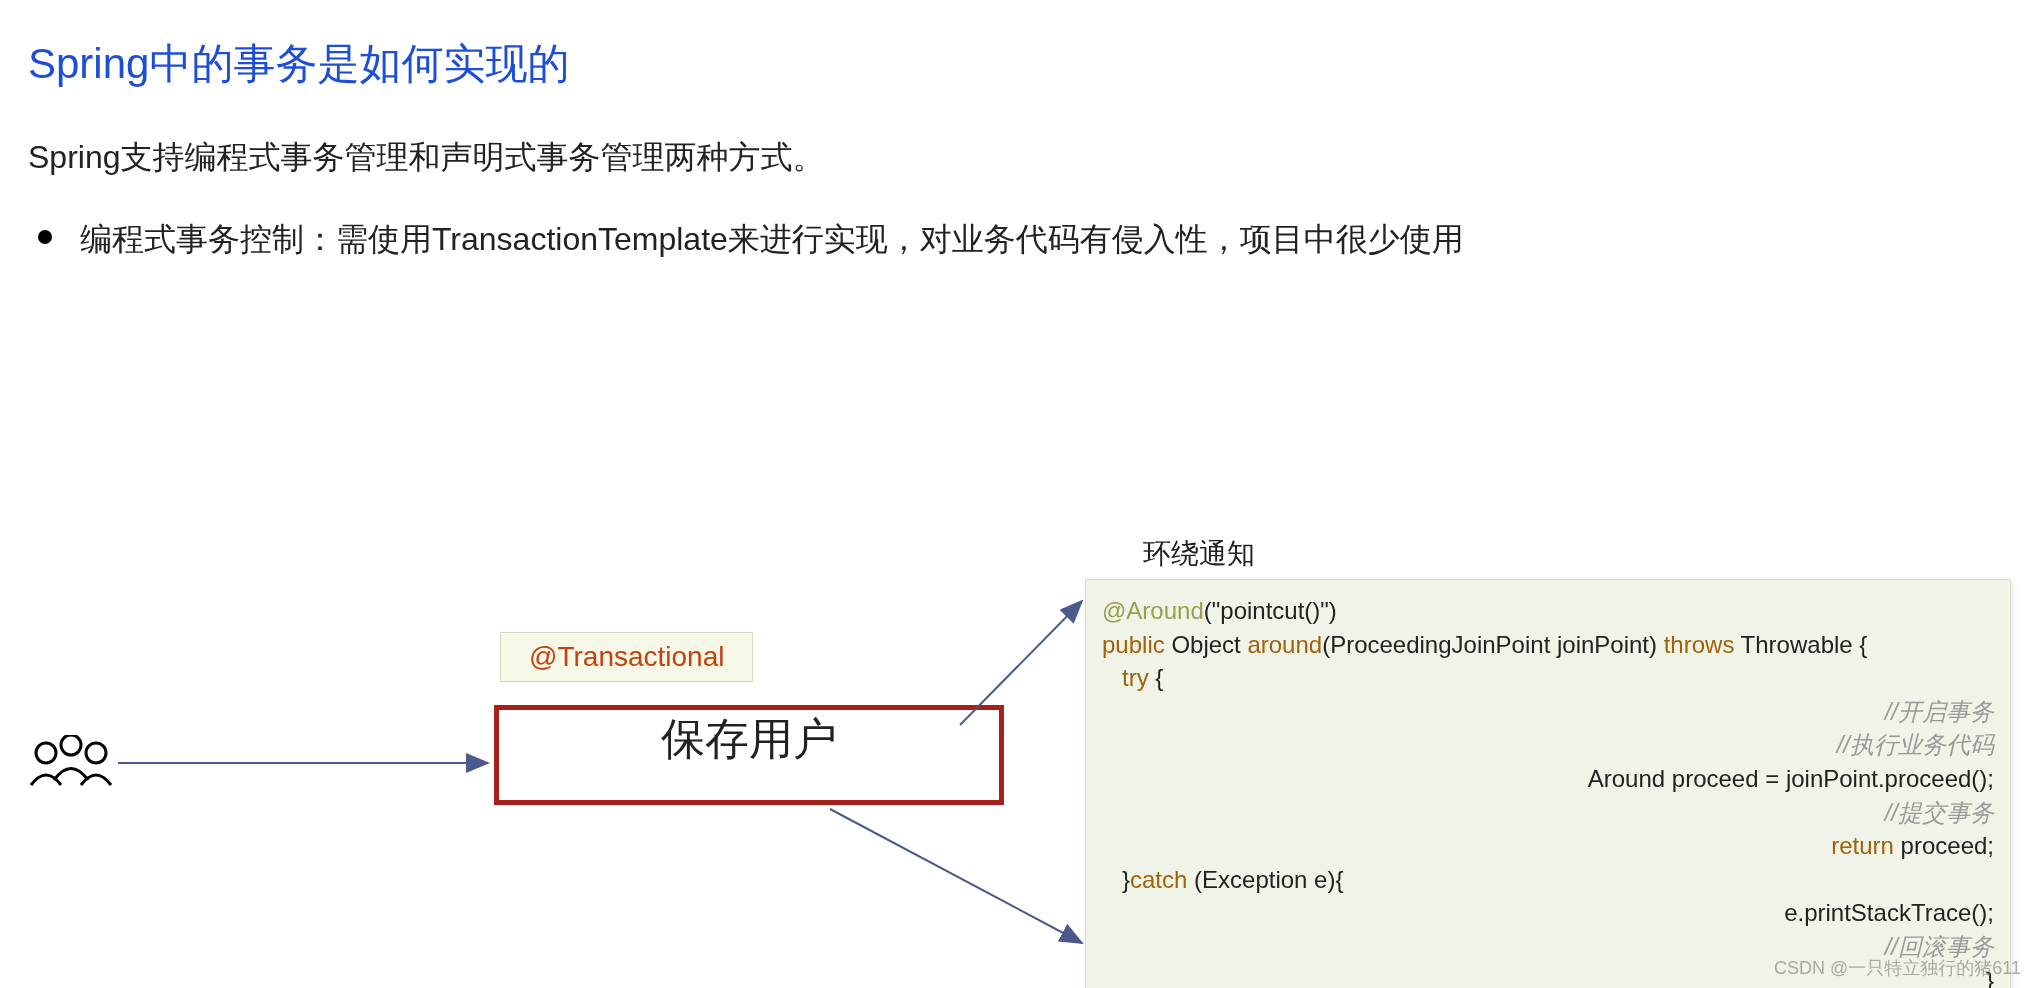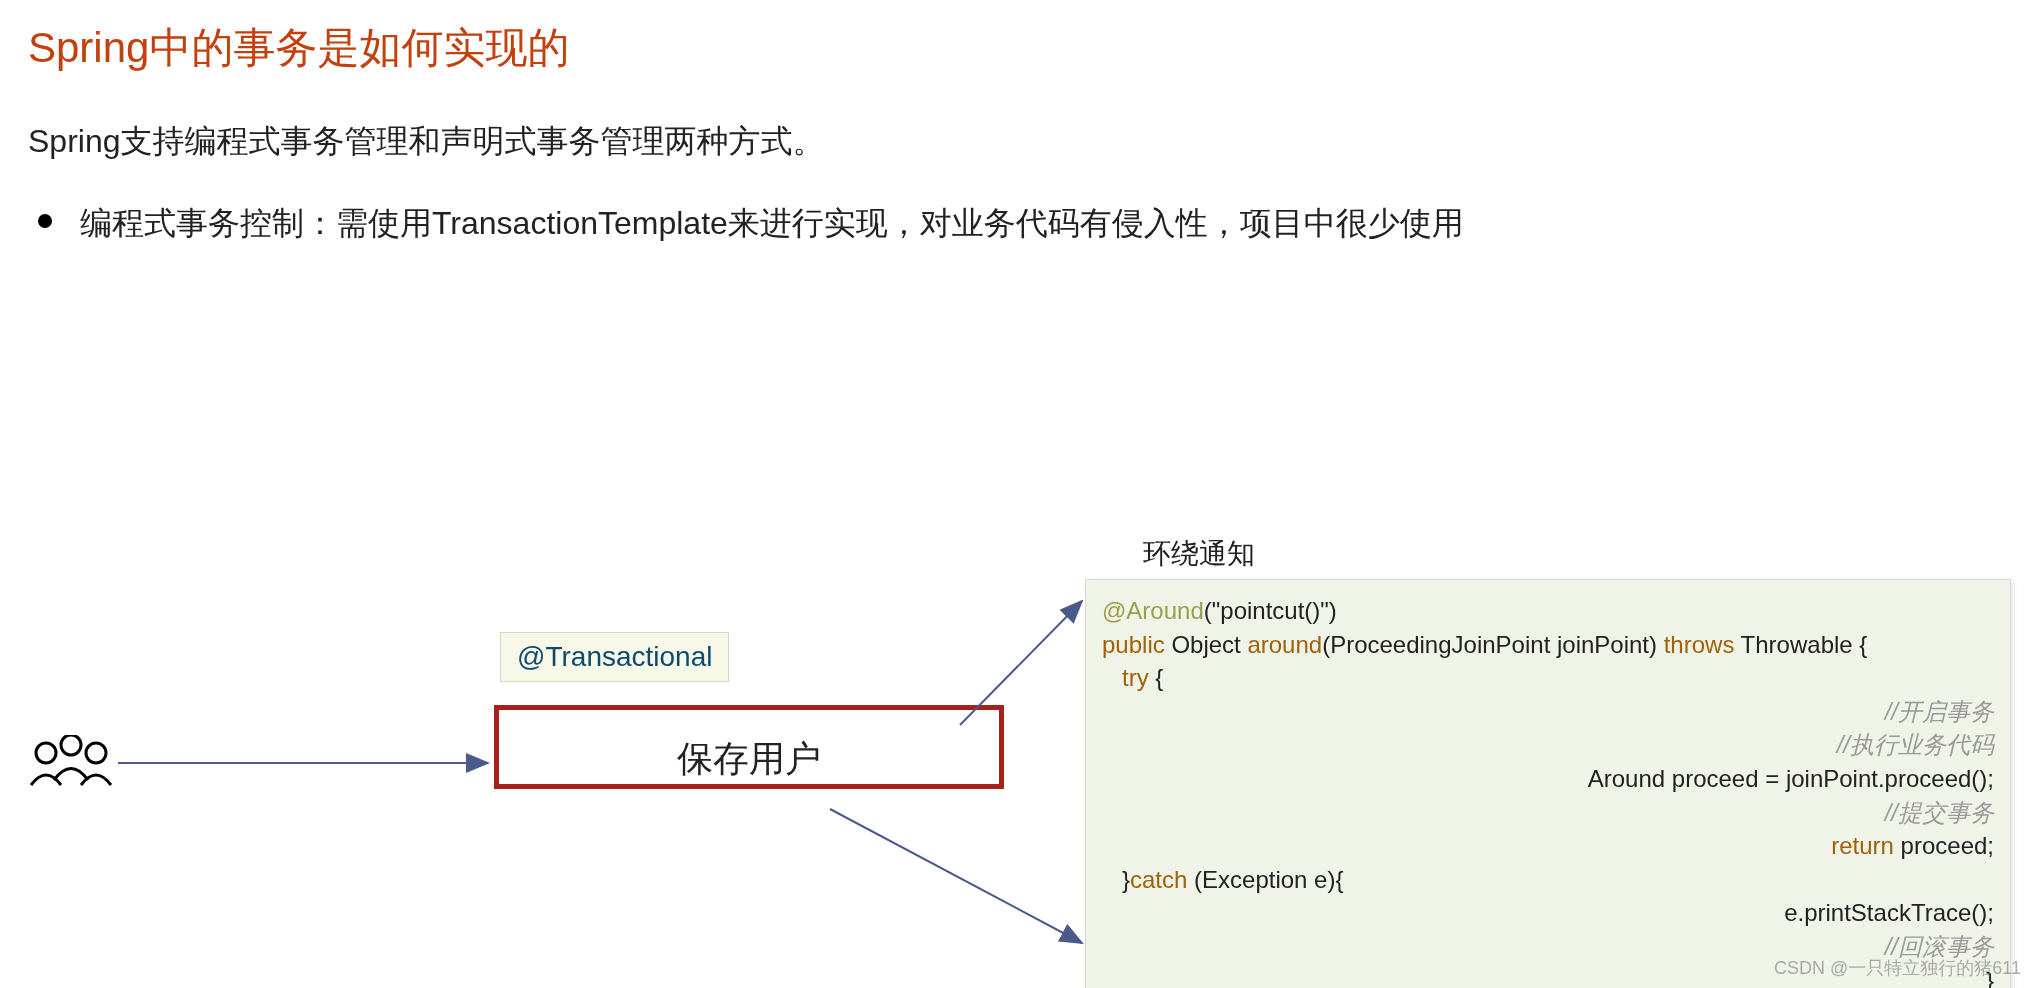--- a/index.html
+++ b/index.html
@@ -5,24 +5,25 @@
     * { margin: 0; padding: 0; box-sizing: border-box; }
     body {
       font-family: "Microsoft YaHei", "PingFang SC", Arial, sans-serif;
       background: #fff;
       padding: 20px 28px;
       width: 2037px;
       height: 988px;
       position: relative;
     }
     .title {
-      color: #c2410c;
+      color: #1d4ed8;
       font-size: 42px;
       font-weight: 500;
       margin-bottom: 44px;
+      margin-top: 16px;
     }
     .intro {
       color: #222;
       font-size: 32px;
       margin-bottom: 32px;
     }
     ul.bullets {
       list-style: none;
       padding-left: 0;
     }
@@ -55,36 +56,36 @@
       position: absolute;
       left: 26px;
       top: 200px;
     }
     .annotation-box {
       position: absolute;
       left: 500px;
       top: 97px;
       background: #f7f8e8;
       border: 1px solid #d6d7c0;
-      padding: 8px 16px;
+      padding: 8px 28px;
       font-size: 28px;
-      color: #0c4a6e;
+      color: #c2410c;
     }
     .center-box {
       position: absolute;
       left: 494px;
       top: 170px;
       width: 510px;
-      height: 84px;
+      height: 100px;
       border: 5px solid #a8201a;
       background: #fff;
       display: flex;
-      align-items: flex-end;
+      align-items: flex-start;
       justify-content: center;
-      font-size: 36px;
+      font-size: 44px;
       color: #222;
     }
     .code-header {
       position: absolute;
       left: 1143px;
       top: 0;
       font-size: 28px;
       color: #222;
     }
     .code-box {

